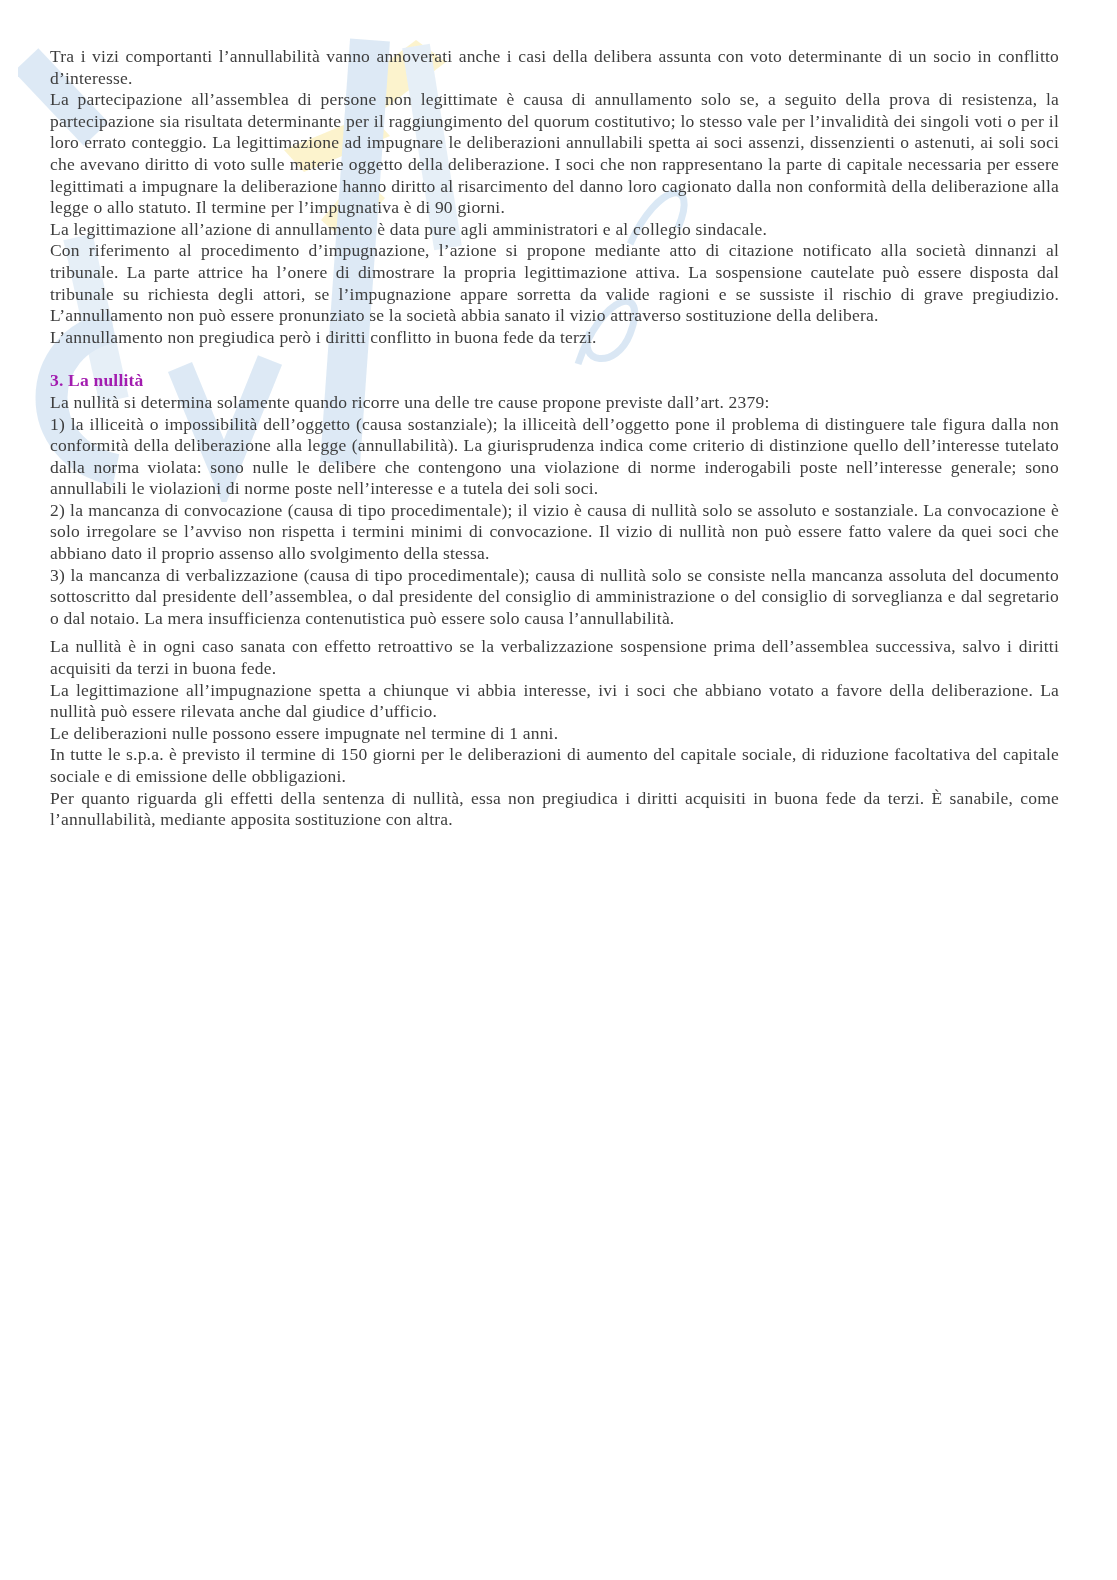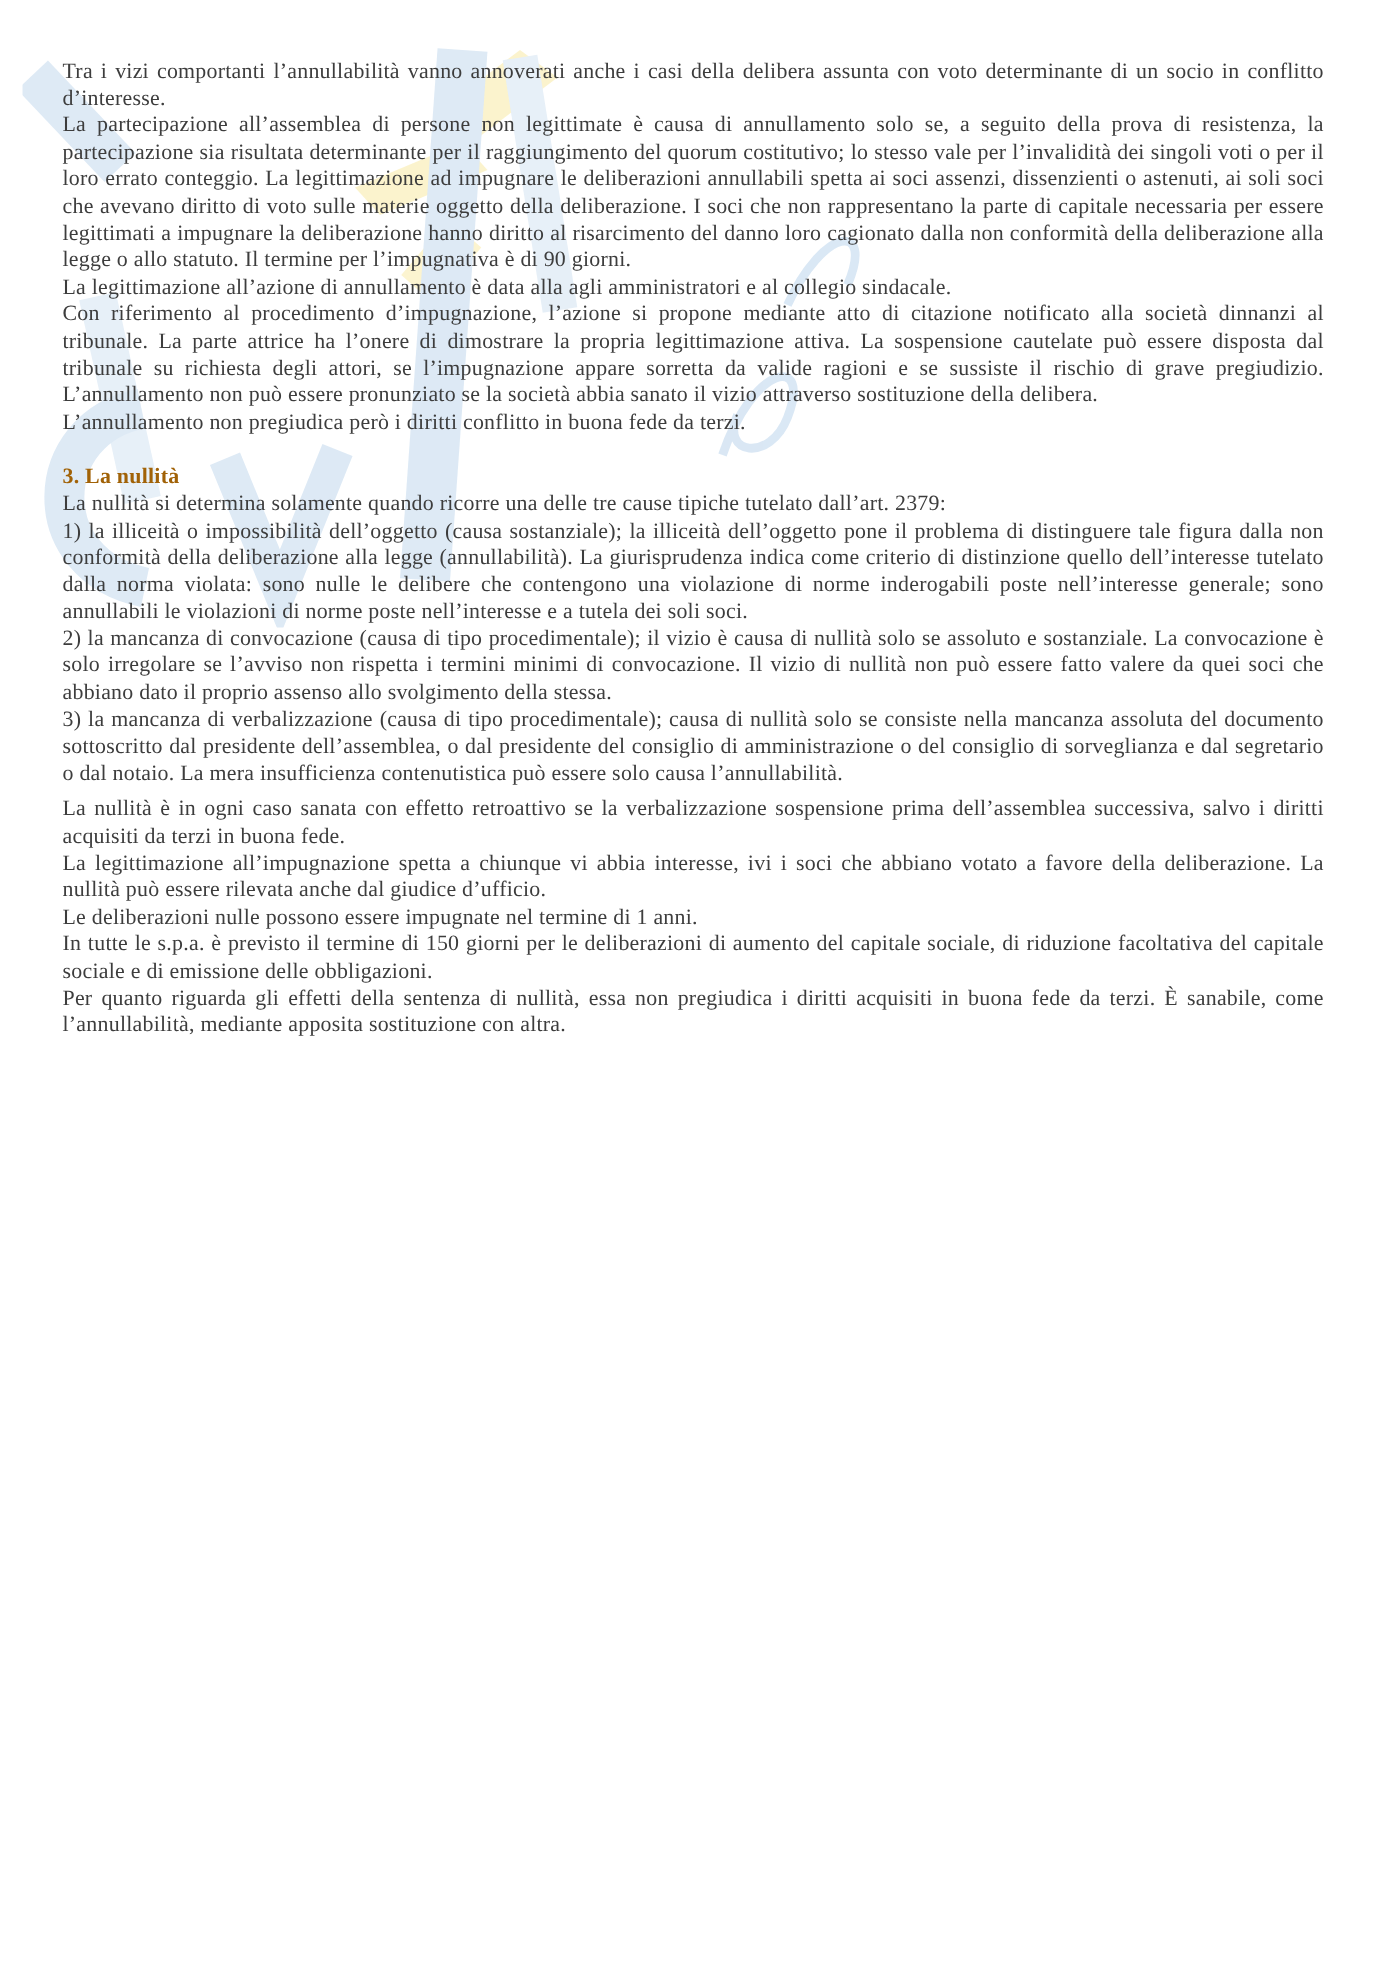--- a/index.html
+++ b/index.html
@@ -44,21 +44,21 @@
     text-justify: inter-word;
   }
   .para.space-before {
     margin-top: 7px;
   }
   .section-heading {
     margin: 22px 0 0 0;
     font-size: 17.5px;
     line-height: 21.6px;
     font-weight: bold;
-    color: #a16207;
+    color: #a21caf;
   }
 </style>
 </head>
 <body>
 
 <div class="page">
 
   <svg class="watermark" viewBox="0 0 700 470" xmlns="http://www.w3.org/2000/svg" aria-hidden="true">
     <g opacity="0.45">
 
@@ -76,27 +76,27 @@
       <path d="M 470,432 C 492,360 542,348 521,400 C 506,438 468,432 480,398" stroke="#aeccе8" stroke-width="7" fill="none"></path>
       <path d="M 560,332 C 584,260 632,250 612,302 C 598,338 558,332 572,300" stroke="#aecce8" stroke-width="7" fill="none"></path>
       <path d="M 612,212 C 640,150 682,144 660,196" stroke="#aecce8" stroke-width="7" fill="none"></path>
     </g>
   </svg>
 
   <div class="content">
 
     <p class="para">Tra i vizi comportanti l’annullabilità vanno annoverati anche i casi della delibera assunta con voto determinante di un socio in conflitto d’interesse.</p>
     <p class="para">La partecipazione all’assemblea di persone non legittimate è causa di annullamento solo se, a seguito della prova di resistenza, la partecipazione sia risultata determinante per il raggiungimento del quorum costitutivo; lo stesso vale per l’invalidità dei singoli voti o per il loro errato conteggio. La legittimazione ad impugnare le deliberazioni annullabili spetta ai soci assenzi, dissenzienti o astenuti, ai soli soci che avevano diritto di voto sulle materie oggetto della deliberazione. I soci che non rappresentano la parte di capitale necessaria per essere legittimati a impugnare la deliberazione hanno diritto al risarcimento del danno loro cagionato dalla non conformità della deliberazione alla legge o allo statuto. Il termine per l’impugnativa è di 90 giorni.</p>
-    <p class="para">La legittimazione all’azione di annullamento è data alla agli amministratori e al collegio sindacale.</p>
+    <p class="para">La legittimazione all’azione di annullamento è data pure agli amministratori e al collegio sindacale.</p>
     <p class="para">Con riferimento al procedimento d’impugnazione, l’azione si propone mediante atto di citazione notificato alla società dinnanzi al tribunale. La parte attrice ha l’onere di dimostrare la propria legittimazione attiva. La sospensione cautelate può essere disposta dal tribunale su richiesta degli attori, se l’impugnazione appare sorretta da valide ragioni e se sussiste il rischio di grave pregiudizio. L’annullamento non può essere pronunziato se la società abbia sanato il vizio attraverso sostituzione della delibera.</p>
     <p class="para">L’annullamento non pregiudica però i diritti conflitto in buona fede da terzi.</p>
 
     <h2 class="section-heading">3. La nullità</h2>
 
-    <p class="para">La nullità si determina solamente quando ricorre una delle tre cause tipiche tutelato dall’art. 2379:</p>
+    <p class="para">La nullità si determina solamente quando ricorre una delle tre cause propone previste dall’art. 2379:</p>
     <p class="para">1) la illiceità o impossibilità dell’oggetto (causa sostanziale); la illiceità dell’oggetto pone il problema di distinguere tale figura dalla non conformità della deliberazione alla legge (annullabilità). La giurisprudenza indica come criterio di distinzione quello dell’interesse tutelato dalla norma violata: sono nulle le delibere che contengono una violazione di norme inderogabili poste nell’interesse generale; sono annullabili le violazioni di norme poste nell’interesse e a tutela dei soli soci.</p>
     <p class="para">2) la mancanza di convocazione (causa di tipo procedimentale); il vizio è causa di nullità solo se assoluto e sostanziale. La convocazione è solo irregolare se l’avviso non rispetta i termini minimi di convocazione. Il vizio di nullità non può essere fatto valere da quei soci che abbiano dato il proprio assenso allo svolgimento della stessa.</p>
     <p class="para">3) la mancanza di verbalizzazione (causa di tipo procedimentale); causa di nullità solo se consiste nella mancanza assoluta del documento sottoscritto dal presidente dell’assemblea, o dal presidente del consiglio di amministrazione o del consiglio di sorveglianza e dal segretario o dal notaio. La mera insufficienza contenutistica può essere solo causa l’annullabilità.</p>
     <p class="para space-before">La nullità è in ogni caso sanata con effetto retroattivo se la verbalizzazione sospensione prima dell’assemblea successiva, salvo i diritti acquisiti da terzi in buona fede.</p>
     <p class="para">La legittimazione all’impugnazione spetta a chiunque vi abbia interesse, ivi i soci che abbiano votato a favore della deliberazione. La nullità può essere rilevata anche dal giudice d’ufficio.</p>
     <p class="para">Le deliberazioni nulle possono essere impugnate nel termine di 1 anni.</p>
     <p class="para">In tutte le s.p.a. è previsto il termine di 150 giorni per le deliberazioni di aumento del capitale sociale, di riduzione facoltativa del capitale sociale e di emissione delle obbligazioni.</p>
     <p class="para">Per quanto riguarda gli effetti della sentenza di nullità, essa non pregiudica i diritti acquisiti in buona fede da terzi. È sanabile, come l’annullabilità, mediante apposita sostituzione con altra.</p>
 
   </div>

